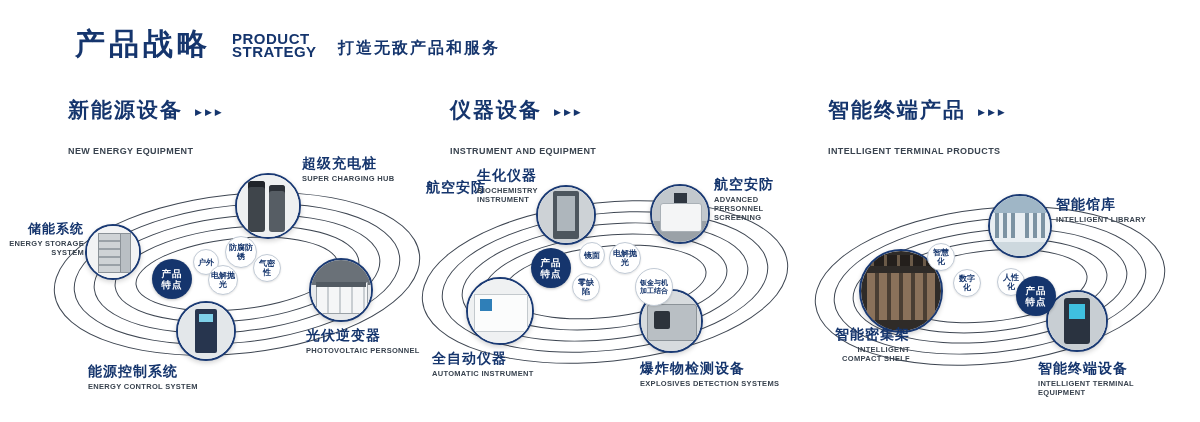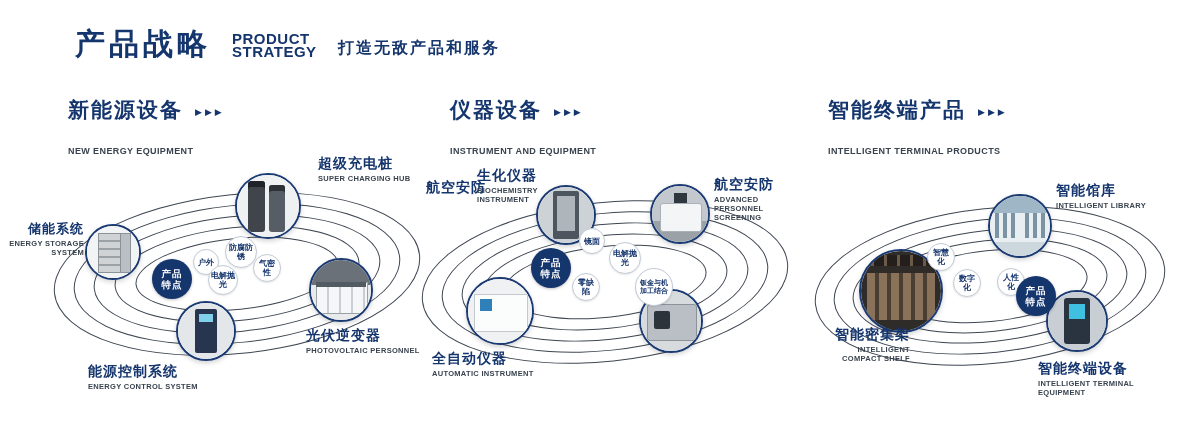--- a/index.html
+++ b/index.html
@@ -147,21 +147,21 @@
     <div class="photo ph-battery"></div>
   </div>
   <div class="label align-right" style="left:4px; top:220px; width:80px;">
     <div class="zh" style="font-size:13px;">储能系统</div>
     <div class="en">ENERGY STORAGE SYSTEM</div>
   </div>
 
   <div class="circle" style="left:235px; top:173px; width:66px; height:66px;">
     <div class="photo ph-charging"></div>
   </div>
-  <div class="label" style="left:302px; top:155px; width:110px;margin-left:16px;">
+  <div class="label" style="left:302px; top:155px; width:110px;">
     <div class="zh">超级充电桩</div>
     <div class="en">SUPER CHARGING HUB</div>
   </div>
 
   <div class="circle" style="left:309px; top:258px; width:64px; height:64px;">
     <div class="photo ph-inverter"></div>
   </div>
   <div class="label" style="left:306px; top:327px; width:120px;">
     <div class="zh">光伏逆变器</div>
     <div class="en">PHOTOVOLTAIC PERSONNEL</div>
@@ -216,42 +216,46 @@
     <div class="photo ph-auto"></div>
   </div>
   <div class="label" style="left:432px; top:350px; width:130px;">
     <div class="zh">全自动仪器</div>
     <div class="en">AUTOMATIC INSTRUMENT</div>
   </div>
 
   <div class="circle" style="left:639px; top:289px; width:64px; height:64px;">
     <div class="photo ph-explosive"></div>
   </div>
+  <div class="label" style="left:640px; top:360px; width:140px;">
+    <div class="zh">爆炸物检测设备</div>
+    <div class="en">EXPLOSIVES DETECTION SYSTEMS</div>
+  </div>
 
   <div class="badge" style="left:531px; top:248px;">
     <span>产品</span>
     <span>特点</span>
   </div>
-  <div class="bubble" style="left:579px; top:228px; width:26px; height:26px;align-items:center;">
+  <div class="bubble" style="left:579px; top:242px; width:26px; height:26px;align-items:center;">
     <span>镜面</span>
   </div>
   <div class="bubble" style="left:609px; top:242px; width:32px; height:32px;">
     <span>电解抛光</span>
   </div>
   <div class="bubble" style="left:572px; top:273px; width:28px; height:28px;">
     <span>零缺陷</span>
   </div>
   <div class="bubble" style="left:635px; top:268px; width:38px; height:38px; font-size:7px; line-height:8px;">
     <span>钣金与机加工结合</span>
   </div>
 
   <div class="circle" style="left:988px; top:194px; width:64px; height:64px;">
     <div class="photo ph-library"></div>
   </div>
-  <div class="label" style="left:1056px; top:182px; width:110px;">
+  <div class="label" style="left:1056px; top:196px; width:110px;">
     <div class="zh">智能馆库</div>
     <div class="en">INTELLIGENT LIBRARY</div>
   </div>
 
   <div class="circle" style="left:859px; top:249px; width:84px; height:84px;">
     <div class="photo ph-shelf"></div>
   </div>
   <div class="label align-right" style="left:824px; top:326px; width:86px;">
     <div class="zh">智能密集架</div>
     <div class="en">INTELLIGENT COMPACT SHELF</div>

